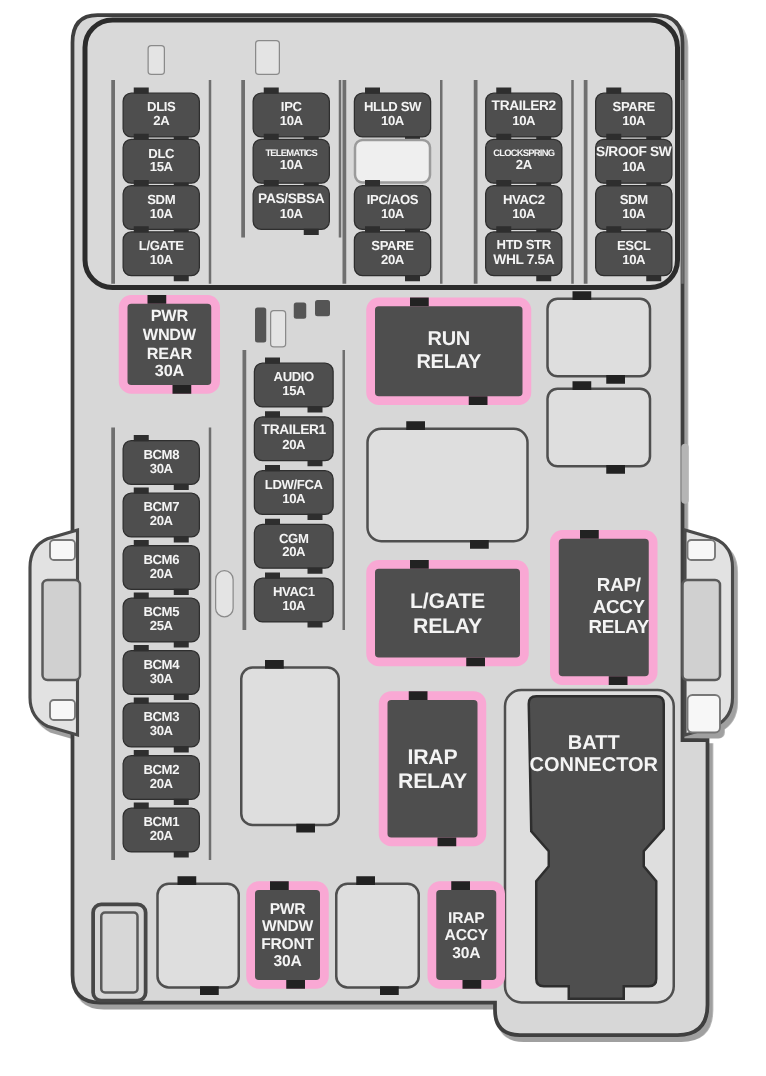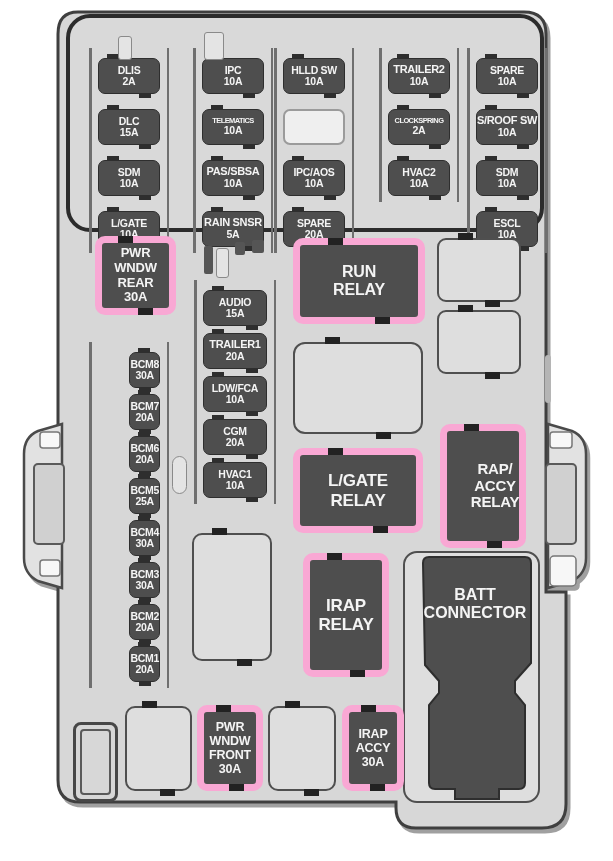--- a/index.html
+++ b/index.html
@@ -12,22 +12,22 @@
   .p-slot{fill:#f7f7f7;stroke:#777;stroke-width:1.5;}
 
   .top-block{position:absolute;left:66px;top:14px;width:478px;height:218px;box-sizing:border-box;
              border:4px solid #2c2c2c;border-radius:24px;background:#d9d9d9;}
 
   .fcol{position:absolute;display:flex;flex-direction:column;}
   .fcol::before,.fcol::after{content:"";position:absolute;top:-10px;bottom:-6px;width:2.5px;
         background:var(--rail,#6f6f6f);}
   .fcol::before{left:-9px;}
   .fcol::after{right:-9px;}
-  .tcol{width:62px;gap:15px;top:40px;}
-  .bcm-col{left:98px;top:352px;width:62px;gap:6px;align-items:flex-end;}
+  .tcol{width:62px;gap:1px;top:56px;}
+  .bcm-col{left:98px;top:352px;width:62px;gap:6px;}
   .center-col{left:203px;top:290px;width:64px;gap:7px;}
 
   .fuse{position:relative;height:36px;flex:none;border-radius:7px;background:var(--fuse-dark,#4e4e4e);
         border:1.5px solid #2e2e2e;box-sizing:border-box;display:flex;flex-direction:column;
         align-items:center;justify-content:center;color:var(--fuse-text,#f4f4f4);font-weight:bold;}
   .fuse::before{content:"";position:absolute;top:-5px;left:8px;width:12px;height:5px;background:#2e2e2e;}
   .fuse::after{content:"";position:absolute;bottom:-5px;right:8px;width:12px;height:5px;background:#2e2e2e;}
   .fuse.empty{background:var(--white-slot,#efefef);border:2px solid #9b9b9b;}
   .fuse.empty::before,.fuse.empty::after{display:none;}
   .fuse .line{line-height:1.08;font-size:10.5px;letter-spacing:-0.3px;white-space:nowrap;display:block;text-align:center;}
@@ -99,24 +99,20 @@
           <span class="line">10A</span>
         </div>
         <div class="fuse">
           <span class="line verycond">TELEMATICS</span>
           <span class="line">10A</span>
         </div>
         <div class="fuse">
           <span class="line condensed">PAS/SBSA</span>
           <span class="line">10A</span>
         </div>
-        <div class="fuse">
-          <span class="line condensed">RAIN SNSR</span>
-          <span class="line">5A</span>
-        </div>
       </div>
     <div class="fcol tcol" style="left:213px">
         <div class="fuse">
           <span class="line">HLLD SW</span>
           <span class="line">10A</span>
         </div>
         <div class="fuse empty"></div>
         <div class="fuse">
           <span class="line">IPC/AOS</span>
           <span class="line">10A</span>
@@ -131,20 +127,24 @@
           <span class="line condensed">TRAILER2</span>
           <span class="line">10A</span>
         </div>
         <div class="fuse">
           <span class="line verycond">CLOCKSPRING</span>
           <span class="line">2A</span>
         </div>
         <div class="fuse">
           <span class="line">HVAC2</span>
           <span class="line">10A</span>
+        </div>
+        <div class="fuse">
+          <span class="line">HTD STR</span>
+          <span class="line condensed">WHL 7.5A</span>
         </div>
       </div>
     <div class="fcol tcol" style="left:406px">
         <div class="fuse">
           <span class="line">SPARE</span>
           <span class="line">10A</span>
         </div>
         <div class="fuse">
           <span class="line condensed">S/ROOF SW</span>
           <span class="line">10A</span>

